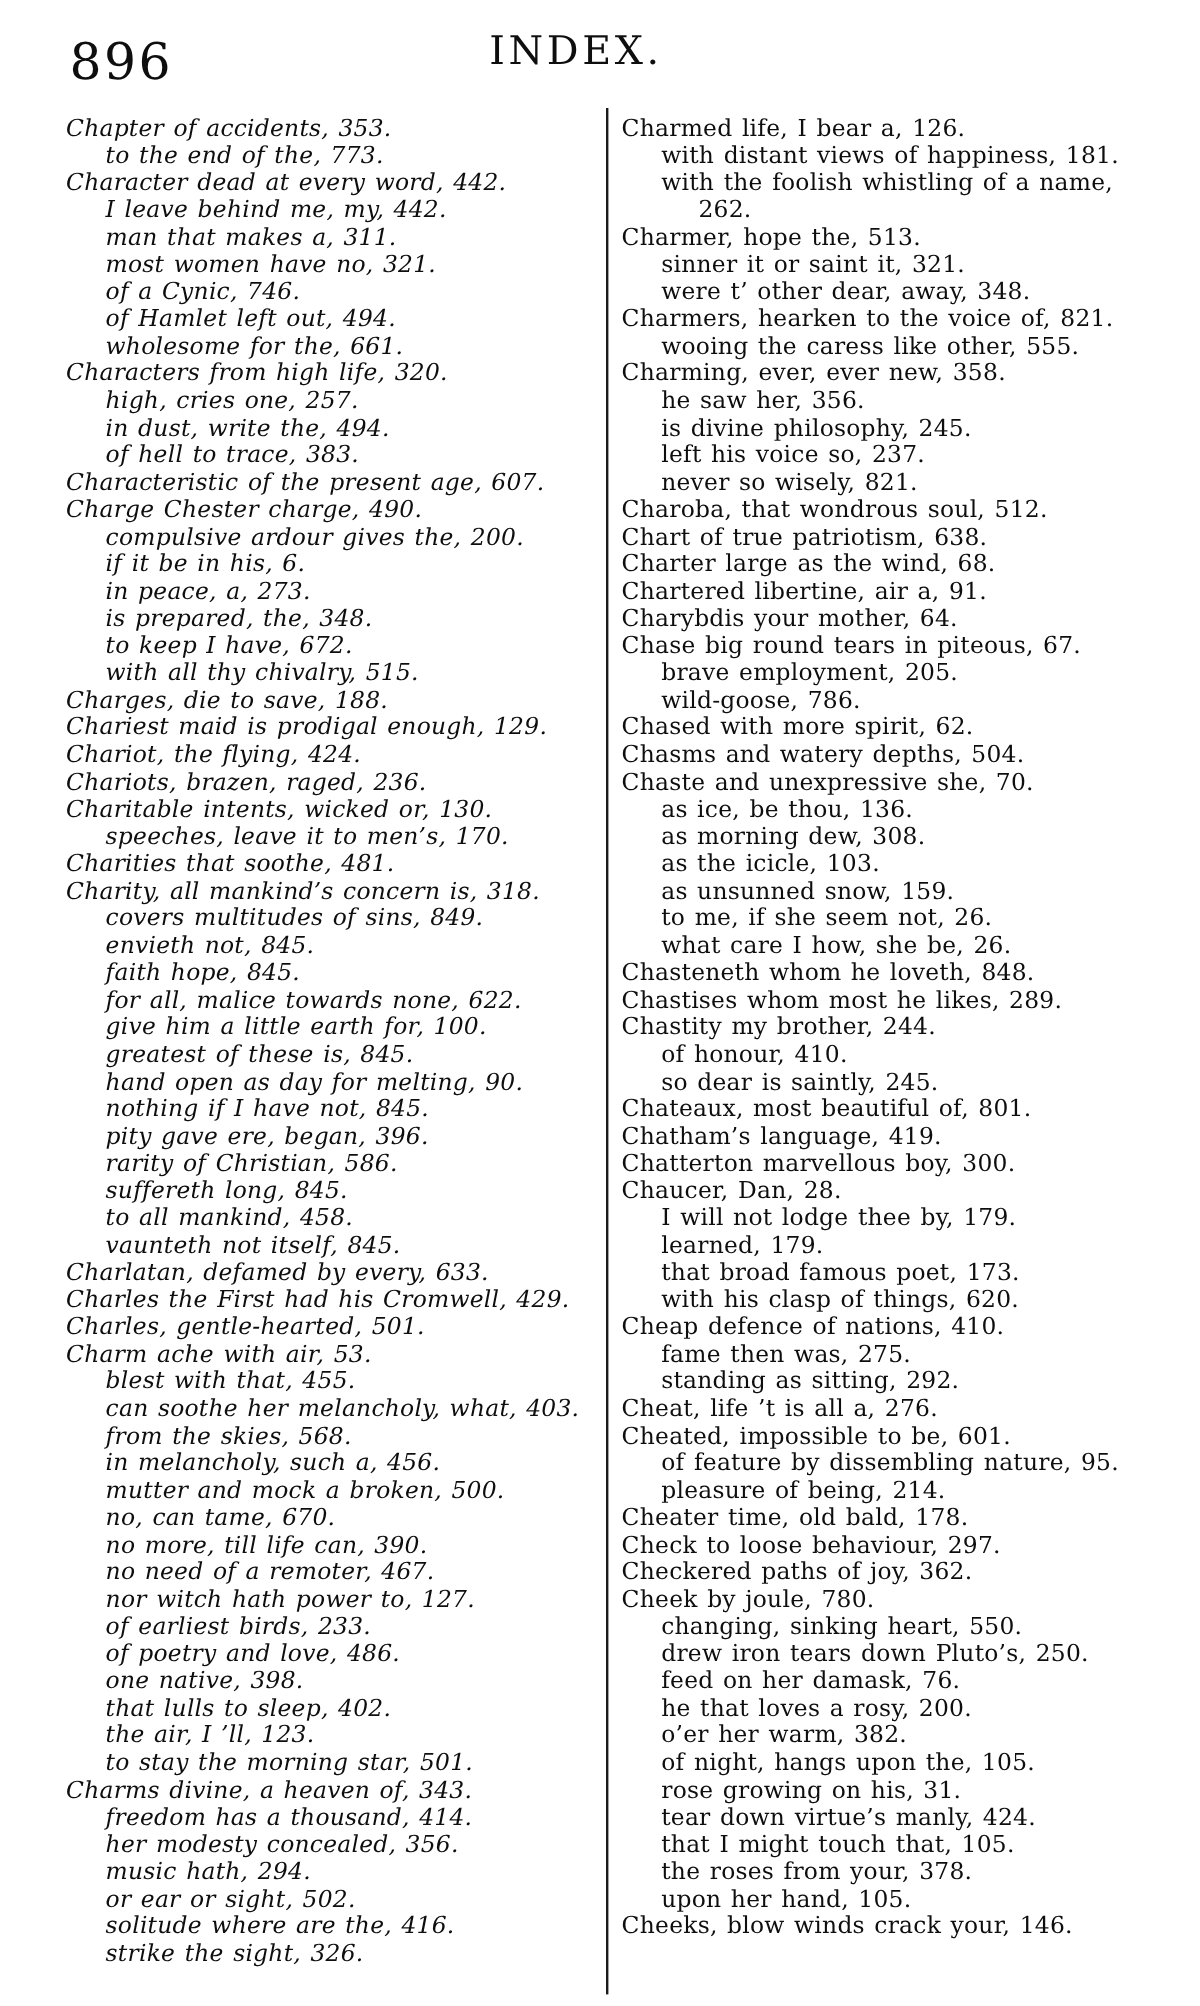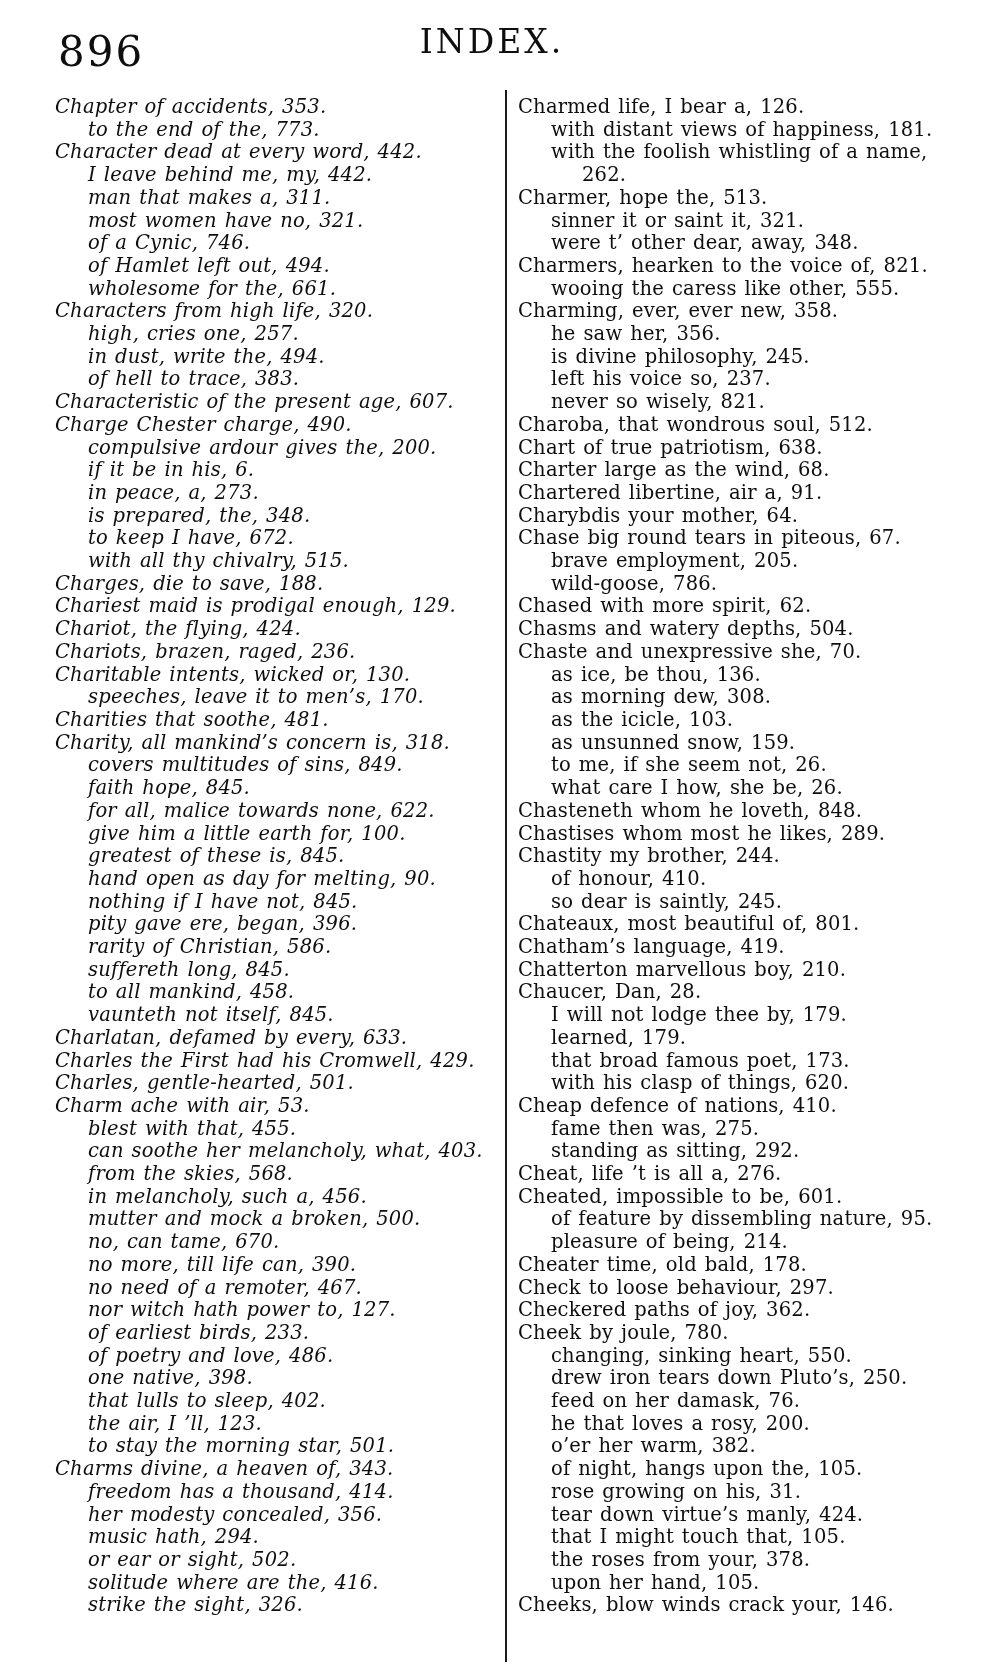--- a/index.html
+++ b/index.html
@@ -27,21 +27,20 @@
   }
   .page-title {
     position: absolute;
     left: 0;
     top: 22px;
     width: 960px;
     text-align: center;
     font-size: 33px;
     letter-spacing: 3px;
     color: #0e0e0e;
-    padding-left: 12px;
   }
   .column {
     position: absolute;
     top: 96px;
     font-size: 19.5px;
     line-height: 22.7px;
     word-spacing: 1.5px;
     letter-spacing: 0.2px;
   }
   .column-left  { left: 55px;  width: 420px; font-style: italic; }
@@ -90,20 +89,21 @@
       <div class="entry ind1">with all thy chivalry, 515.</div>
       <div class="entry ind0">Charges, die to save, 188.</div>
       <div class="entry ind0">Chariest maid is prodigal enough, 129.</div>
       <div class="entry ind0">Chariot, the flying, 424.</div>
       <div class="entry ind0">Chariots, brazen, raged, 236.</div>
       <div class="entry ind0">Charitable intents, wicked or, 130.</div>
       <div class="entry ind1">speeches, leave it to men’s, 170.</div>
       <div class="entry ind0">Charities that soothe, 481.</div>
       <div class="entry ind0">Charity, all mankind’s concern is, 318.</div>
       <div class="entry ind1">covers multitudes of sins, 849.</div>
+      <div class="entry ind1">envieth not, 845.</div>
       <div class="entry ind1">faith hope, 845.</div>
       <div class="entry ind1">for all, malice towards none, 622.</div>
       <div class="entry ind1">give him a little earth for, 100.</div>
       <div class="entry ind1">greatest of these is, 845.</div>
       <div class="entry ind1">hand open as day for melting, 90.</div>
       <div class="entry ind1">nothing if I have not, 845.</div>
       <div class="entry ind1">pity gave ere, began, 396.</div>
       <div class="entry ind1">rarity of Christian, 586.</div>
       <div class="entry ind1">suffereth long, 845.</div>
       <div class="entry ind1">to all mankind, 458.</div>
@@ -170,21 +170,21 @@
       <div class="entry ind1">as unsunned snow, 159.</div>
       <div class="entry ind1">to me, if she seem not, 26.</div>
       <div class="entry ind1">what care I how, she be, 26.</div>
       <div class="entry ind0">Chasteneth whom he loveth, 848.</div>
       <div class="entry ind0">Chastises whom most he likes, 289.</div>
       <div class="entry ind0">Chastity my brother, 244.</div>
       <div class="entry ind1">of honour, 410.</div>
       <div class="entry ind1">so dear is saintly, 245.</div>
       <div class="entry ind0">Chateaux, most beautiful of, 801.</div>
       <div class="entry ind0">Chatham’s language, 419.</div>
-      <div class="entry ind0">Chatterton marvellous boy, 210.</div>
+      <div class="entry ind0">Chatterton marvellous boy, 300.</div>
       <div class="entry ind0">Chaucer, Dan, 28.</div>
       <div class="entry ind1">I will not lodge thee by, 179.</div>
       <div class="entry ind1">learned, 179.</div>
       <div class="entry ind1">that broad famous poet, 173.</div>
       <div class="entry ind1">with his clasp of things, 620.</div>
       <div class="entry ind0">Cheap defence of nations, 410.</div>
       <div class="entry ind1">fame then was, 275.</div>
       <div class="entry ind1">standing as sitting, 292.</div>
       <div class="entry ind0">Cheat, life ’t is all a, 276.</div>
       <div class="entry ind0">Cheated, impossible to be, 601.</div>

